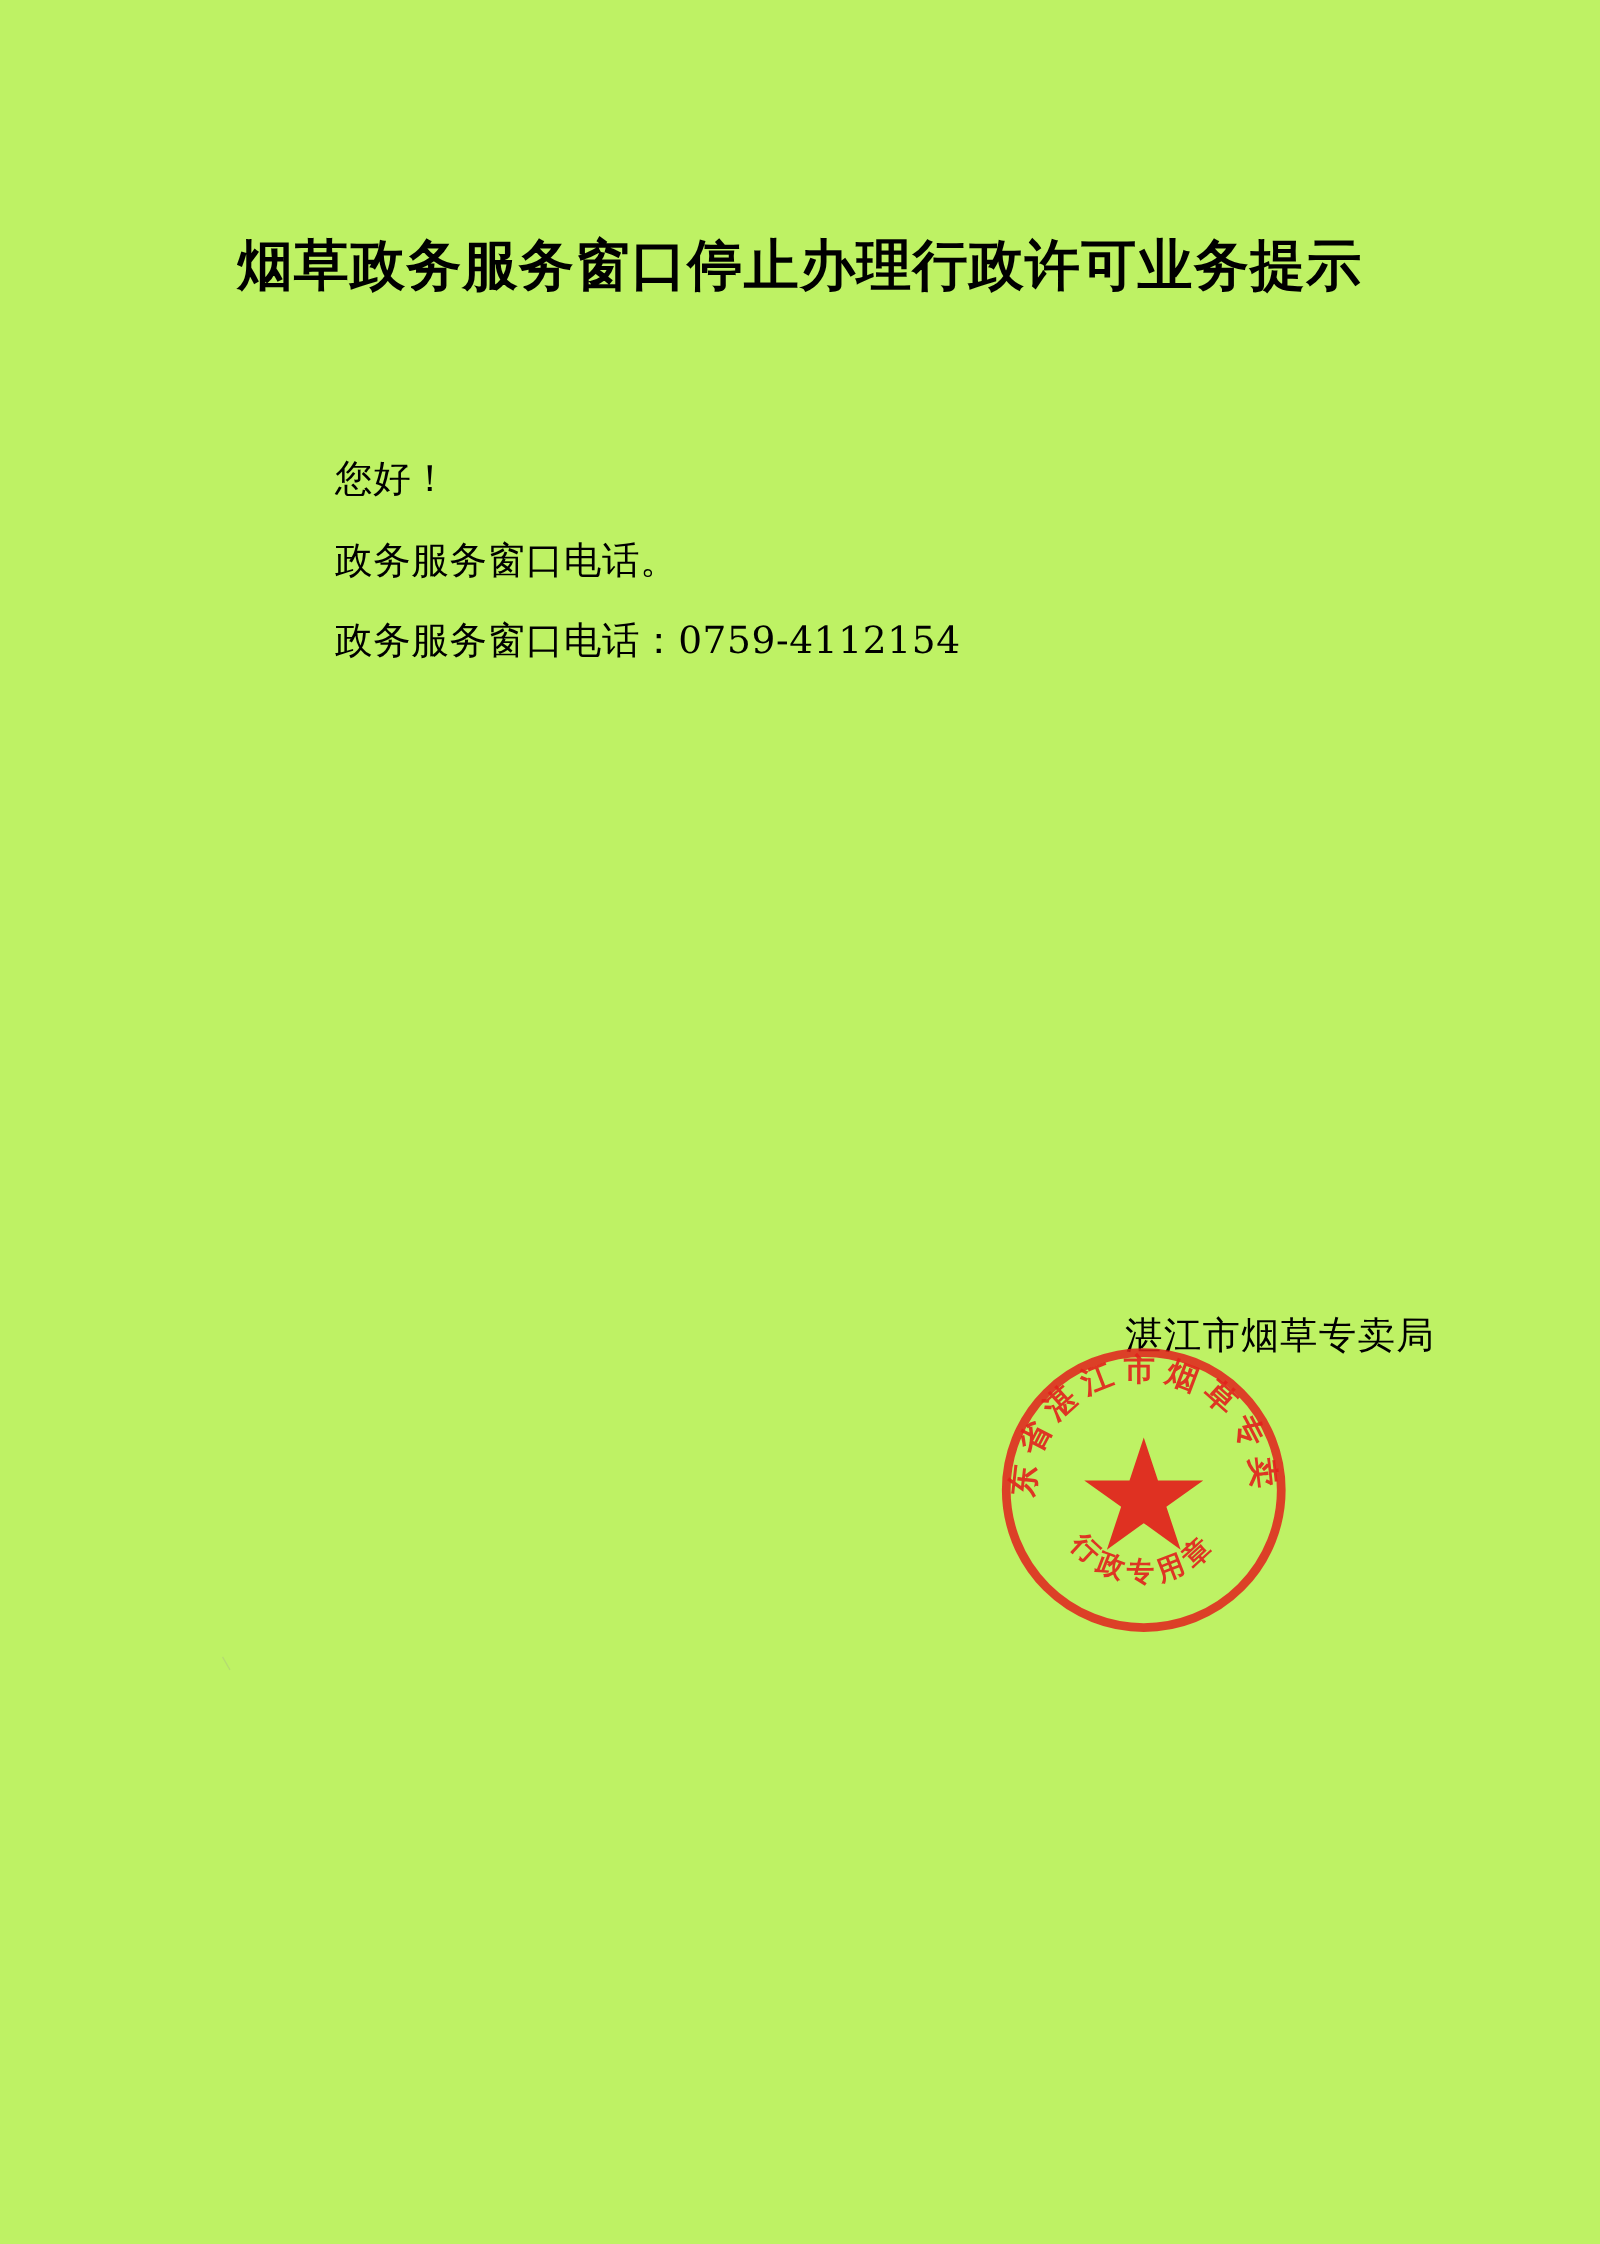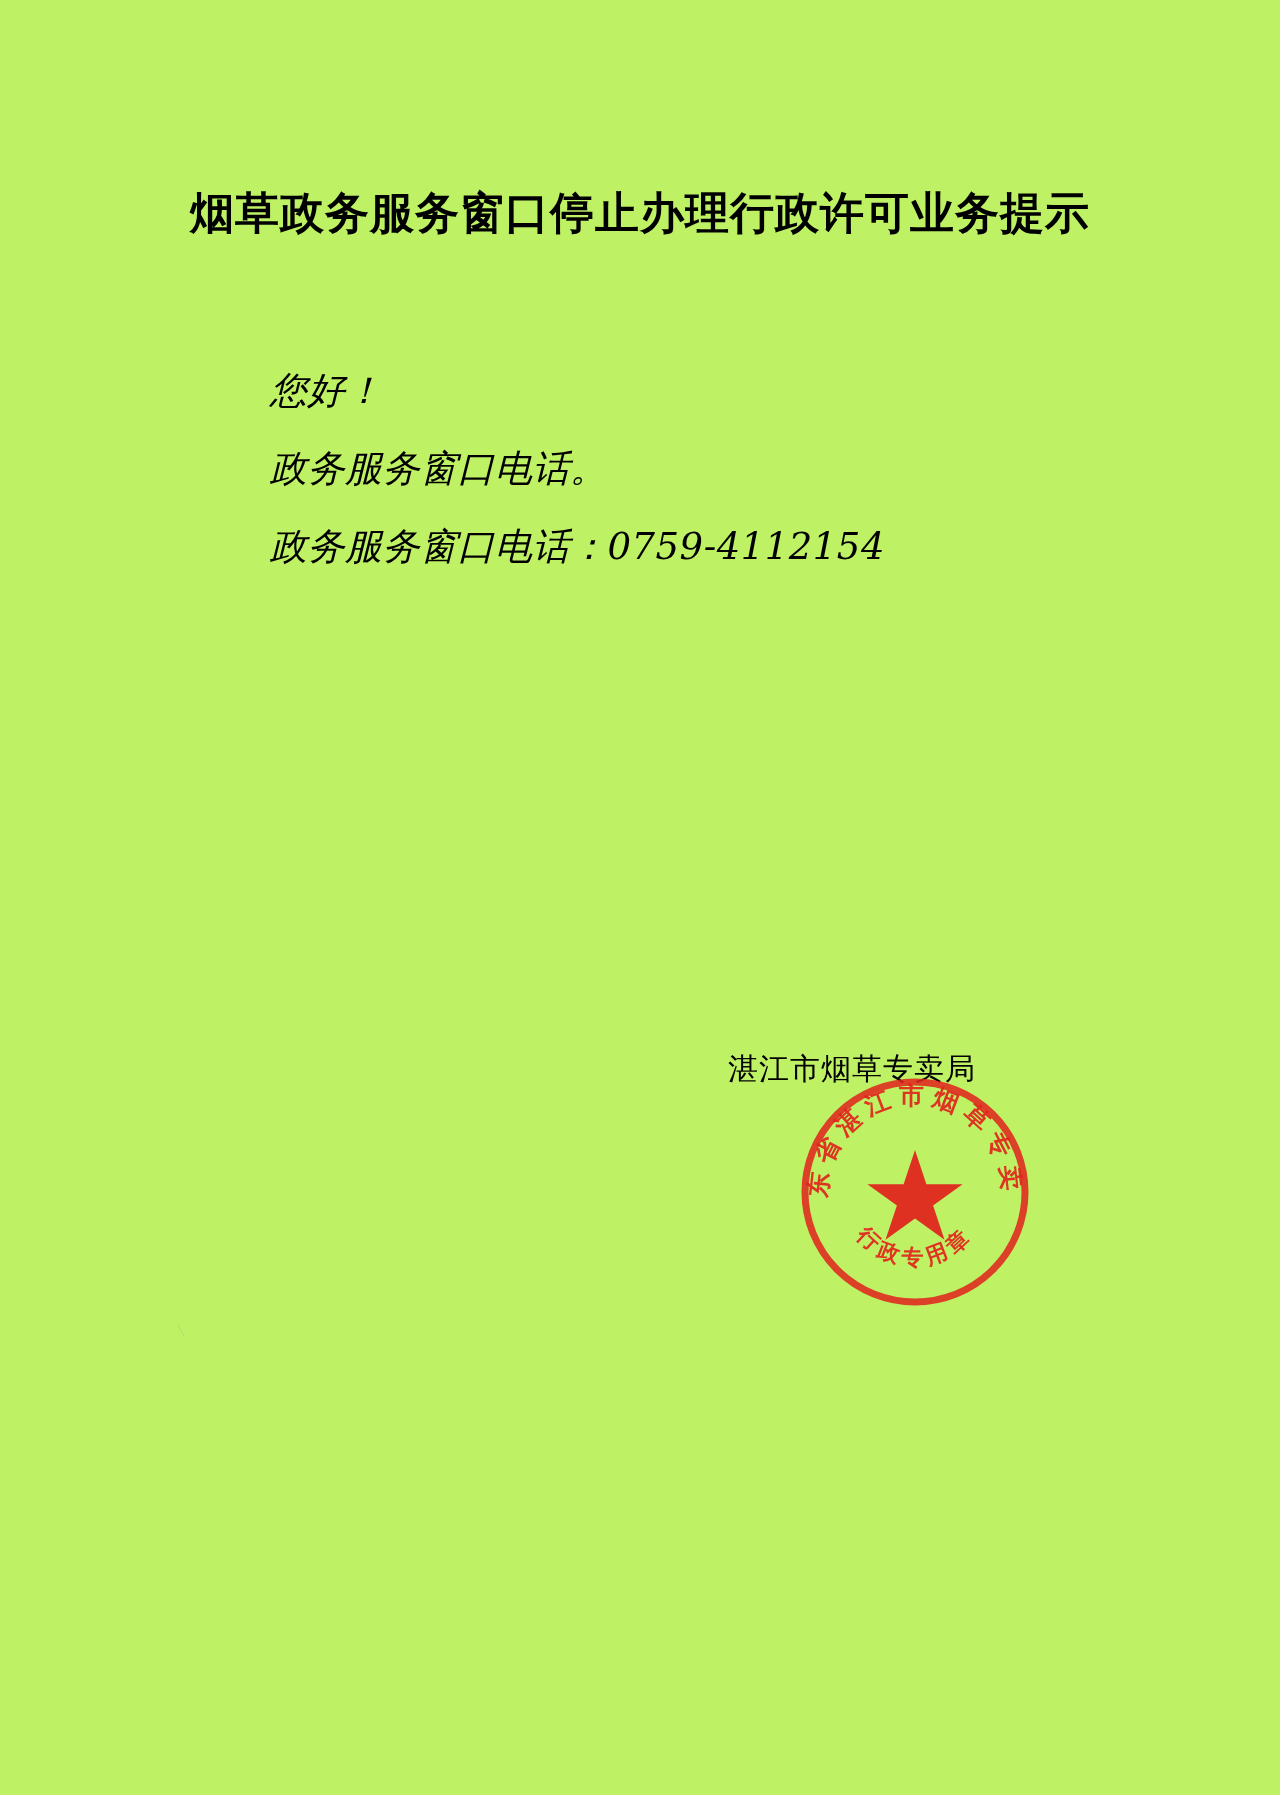--- a/index.html
+++ b/index.html
@@ -45,39 +45,38 @@
   }
 
   .salutation {
     font-size: 30px;
     line-height: 1.6;
     margin-bottom: 18px;
     letter-spacing: 1px;
   }
 
   .para {
-    font-size: 37px;
+    font-size: 30px;
     line-height: 1.95;
     text-indent: 2em;
     letter-spacing: 0.5px;
-    margin: 0 0 6px 0;
+    margin: 0 0 6px 12px;
     text-align: justify;
-    font-style: italic;
   }
 
   .para.tight {
     margin-bottom: 0;
   }
 
   .signature-block {
     position: absolute;
-    right: 150px;
+    right: 132px;
     top: 1040px;
     width: 420px;
-    text-align: left;
+    text-align: right;
   }
 
   .sig-line {
     font-size: 30px;
     line-height: 1.9;
     letter-spacing: 1px;
     white-space: nowrap;
     position: relative;
     z-index: 2;
   }

